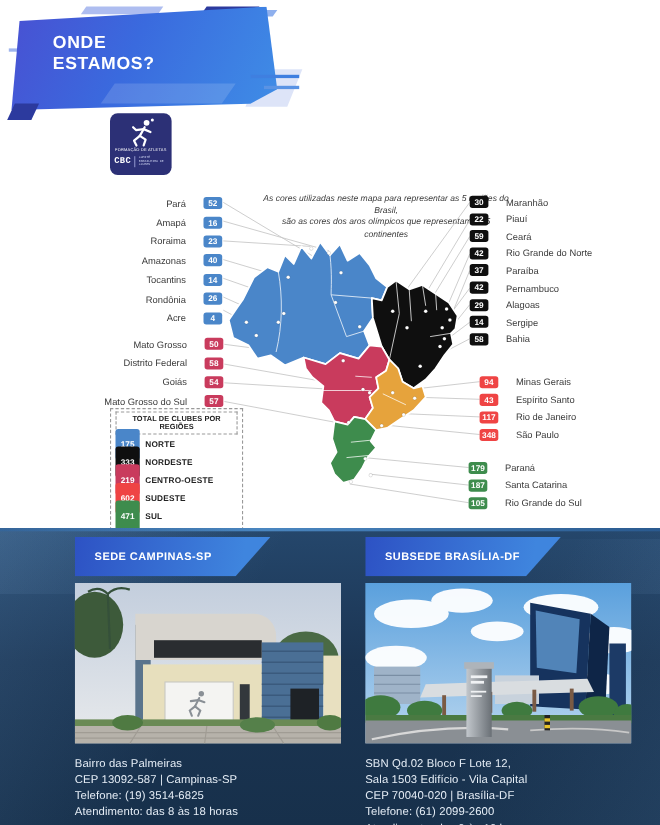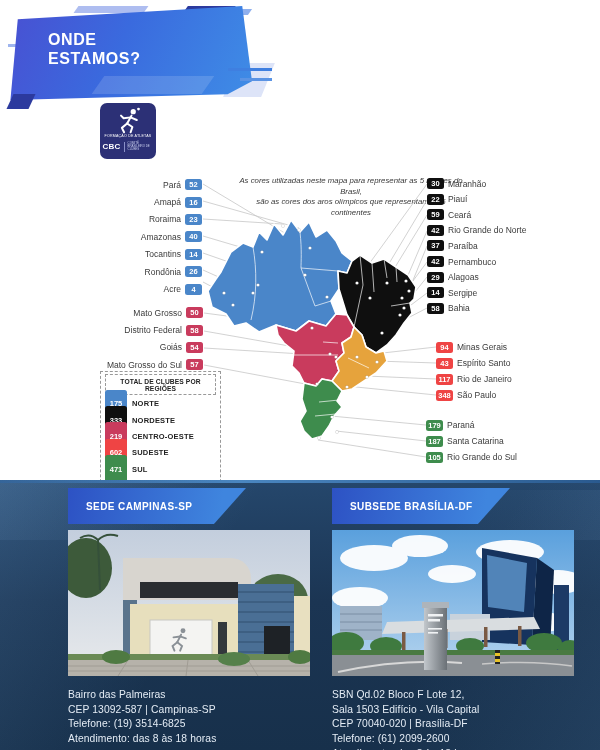--- a/index.html
+++ b/index.html
@@ -24,38 +24,38 @@
   .d6{left:232px;top:72px;width:32px;height:3px;background:#5a93e4;}
   .d7{left:2px;top:88px;width:22px;height:15px;background:#2c3a9e;transform:skewX(-25deg);}
   .d8{left:0;top:38px;width:26px;height:3px;background:#9fb5ee;}
   .d9{left:8px;top:46px;width:14px;height:3px;background:#c9d4f6;}
 
   
   .logo-box{position:absolute;left:100px;top:103px;width:56px;height:56px;background:#2c3076;
     border-radius:7px;display:flex;flex-direction:column;align-items:center;padding-top:3px;
     box-sizing:border-box;}
   .logo-program{font-size:3.6px;color:#fff;letter-spacing:.2px;line-height:4px;}
-  .logo-org-row{display:flex;align-items:center;gap:3px;margin-top:4px;}
+  .logo-org-row{display:flex;align-items:center;gap:3px;margin-top:4px;font-family:Liberation Mono, monospace;}
   .logo-org{font-size:8px;font-weight:bold;color:#fff;letter-spacing:.3px;}
   .logo-orgname{font-size:2.9px;color:#cdd3f0;width:26px;line-height:3.2px;
     border-left:.5px solid #8a90c8;padding-left:3px;}
   .main-title{position:absolute;left:168px;top:109px;width:300px;text-align:center;
     font-size:14.5px;font-weight:bold;color:#232020;line-height:18.5px;letter-spacing:.2px;}
 
   
   .map-note{position:absolute;left:238px;top:176px;width:226px;text-align:center;
     font-style:italic;font-size:7.8px;color:#3a3a3a;line-height:10.5px;}
 
   
   .leader-lines{position:absolute;left:0;top:0;width:600px;height:750px;pointer-events:none;}
   .brazil-map{position:absolute;left:203px;top:210px;width:218px;height:236px;}
 
   
   .scol{position:absolute;display:flex;flex-direction:column;}
-  .srow{display:flex;align-items:center;gap:4px;}
+  .srow{display:flex;align-items:center;gap:16px;}
   .col-left .srow{justify-content:flex-end;}
   .slabel{font-size:8.5px;color:#3a3a3a;white-space:nowrap;}
   .sbadge{display:inline-flex;align-items:center;justify-content:center;min-width:17px;
     height:11px;border-radius:2.5px;color:#fff;font-size:7.5px;font-weight:bold;
     padding:0 2px;box-sizing:border-box;}
   .b-norte{background:#4a86c9;}
   .b-nordeste{background:#0f0f0f;}
   .b-co{background:#c93b5d;}
   .b-sudeste{background:#ef4444;}
   .b-sul{background:#3e8c4d;}

